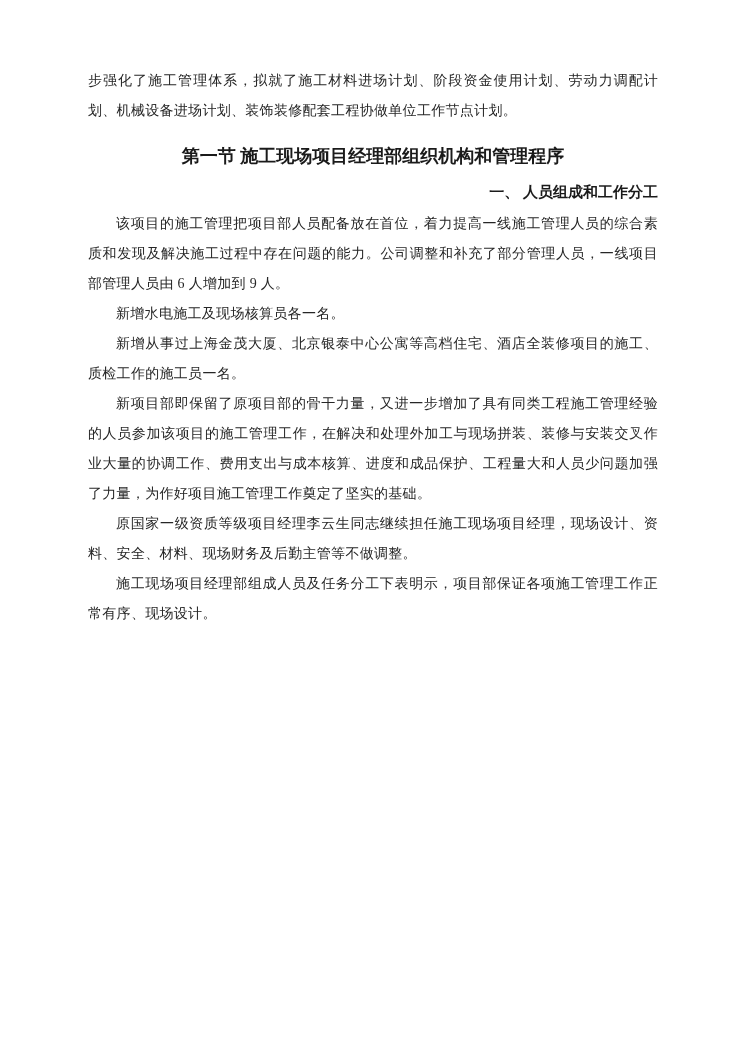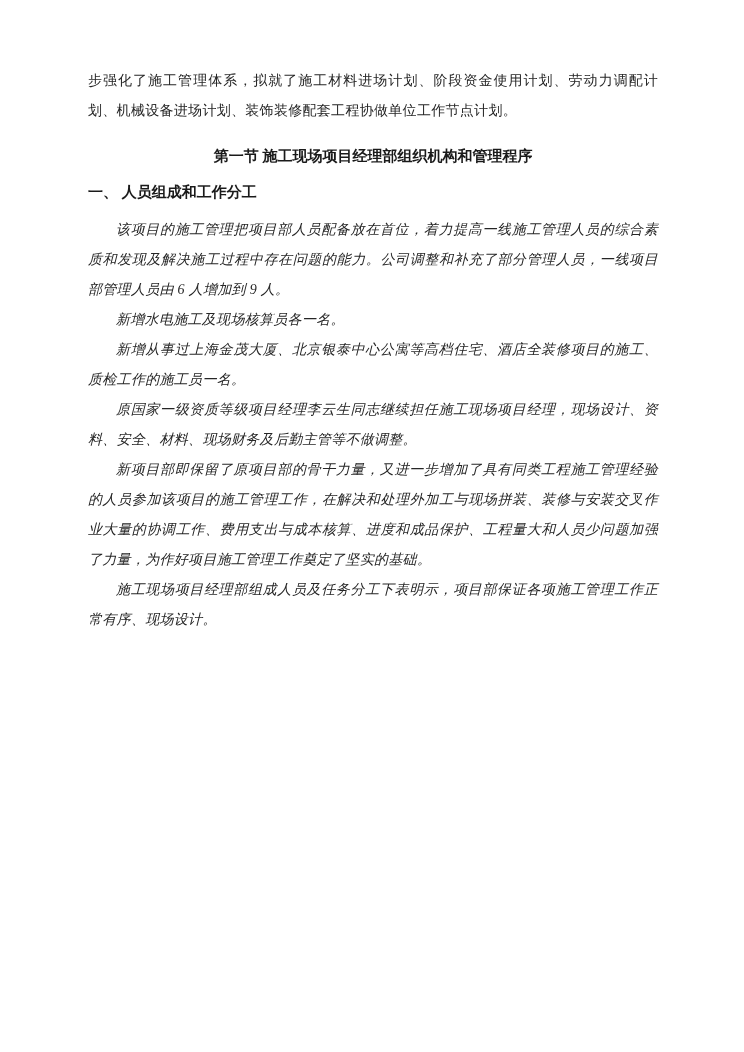--- a/index.html
+++ b/index.html
@@ -25,55 +25,54 @@
     margin: 0;
     font-size: 14px;
     line-height: 30px;
     text-align: justify;
     text-justify: inter-ideograph;
     letter-spacing: 0.3px;
     color: #262626;
   }
   .para.indent {
     text-indent: 2em;
-    font-style: italic;
   }
   .chapter-title {
     margin: 14px 0 0 0;
-    font-size: 15px;
+    font-size: 18px;
     line-height: 32px;
     font-weight: bold;
     text-align: center;
     color: #1a1a1a;
   }
   .section-heading {
-    margin: 4px 0 7px 0;
+    margin: 4px 0 1px 0;
     font-size: 15px;
     line-height: 32px;
     font-weight: bold;
-    text-align: left;
+    text-align: right;
     color: #1a1a1a;
   }
 </style>
 </head>
 <body>
 
 <div class="page">
 
   <p class="para">步强化了施工管理体系，拟就了施工材料进场计划、阶段资金使用计划、劳动力调配计划、机械设备进场计划、装饰装修配套工程协做单位工作节点计划。</p>
 
   <h1 class="chapter-title">第一节 施工现场项目经理部组织机构和管理程序</h1>
 
   <h2 class="section-heading">一、 人员组成和工作分工</h2>
 
   <p class="para indent">该项目的施工管理把项目部人员配备放在首位，着力提高一线施工管理人员的综合素质和发现及解决施工过程中存在问题的能力。公司调整和补充了部分管理人员，一线项目部管理人员由 6 人增加到 9 人。</p>
 
   <p class="para indent">新增水电施工及现场核算员各一名。</p>
 
   <p class="para indent">新增从事过上海金茂大厦、北京银泰中心公寓等高档住宅、酒店全装修项目的施工、质检工作的施工员一名。</p>
 
+  <p class="para indent">新项目部即保留了原项目部的骨干力量，又进一步增加了具有同类工程施工管理经验的人员参加该项目的施工管理工作，在解决和处理外加工与现场拼装、装修与安装交叉作业大量的协调工作、费用支出与成本核算、进度和成品保护、工程量大和人员少问题加强了力量，为作好项目施工管理工作奠定了坚实的基础。</p>
+
   <p class="para indent">原国家一级资质等级项目经理李云生同志继续担任施工现场项目经理，现场设计、资料、安全、材料、现场财务及后勤主管等不做调整。</p>
-
-  <p class="para indent">新项目部即保留了原项目部的骨干力量，又进一步增加了具有同类工程施工管理经验的人员参加该项目的施工管理工作，在解决和处理外加工与现场拼装、装修与安装交叉作业大量的协调工作、费用支出与成本核算、进度和成品保护、工程量大和人员少问题加强了力量，为作好项目施工管理工作奠定了坚实的基础。</p>
 
   <p class="para indent">施工现场项目经理部组成人员及任务分工下表明示，项目部保证各项施工管理工作正常有序、现场设计。</p>
 
 </div>
 
 </body></html>

